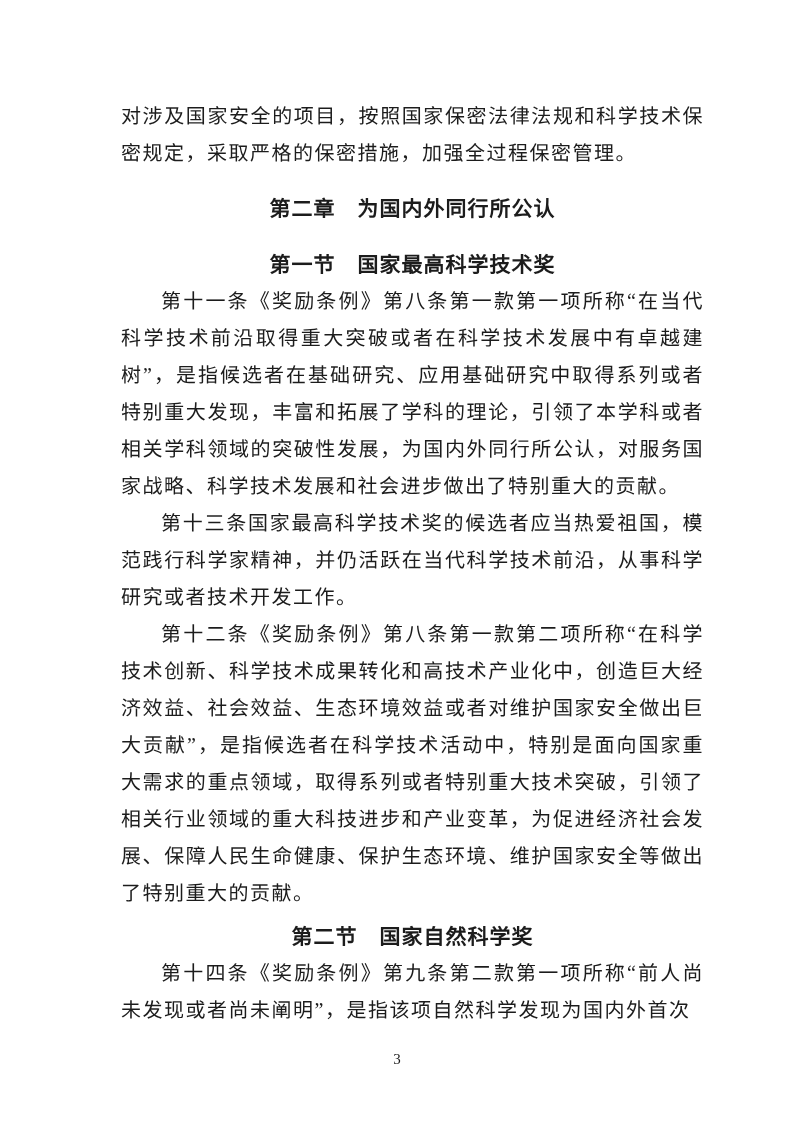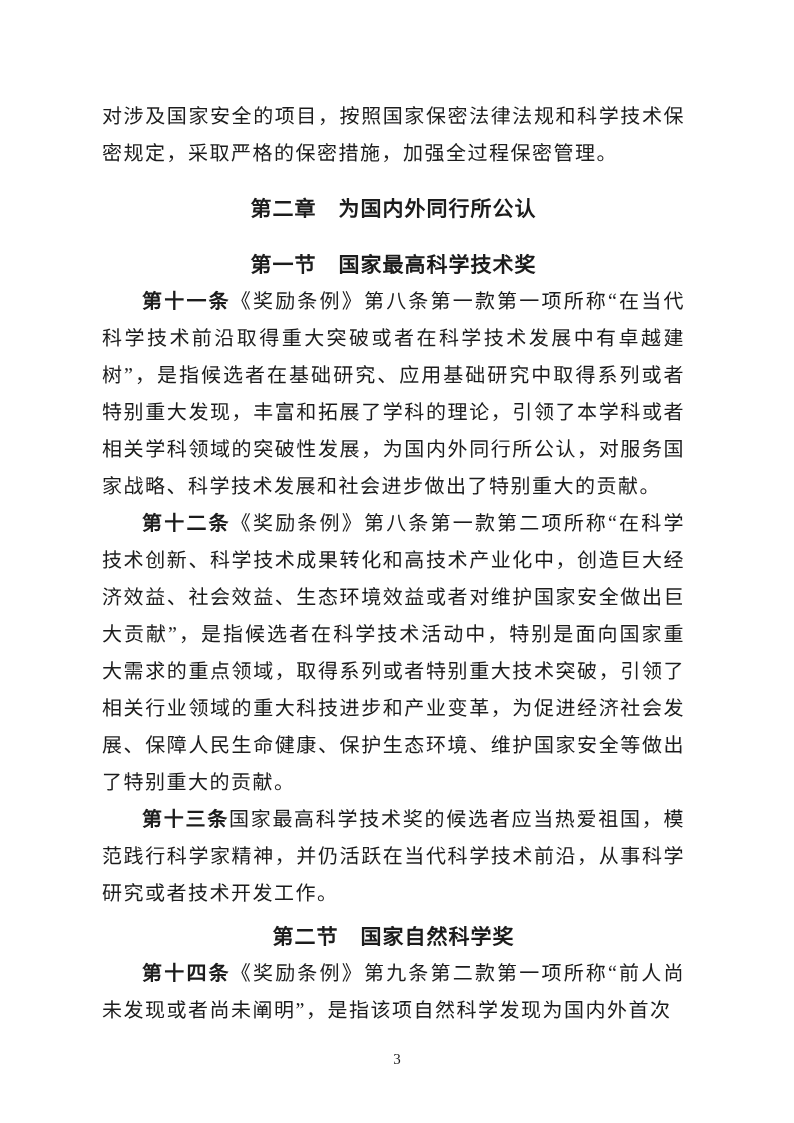--- a/index.html
+++ b/index.html
@@ -11,38 +11,38 @@
     position: relative;
     width: 794px;
     height: 1123px;
     background: #ffffff;
     overflow: hidden;
     font-family: "Liberation Serif", "DejaVu Serif", serif;
     color: #1c1c1c;
   }
   .content {
     position: absolute;
-    left: 102px;
+    left: 121px;
     top: 98px;
     width: 583px;
   }
   p.body {
     margin: 0;
     font-size: 20px;
     line-height: 37px;
     letter-spacing: 1.5px;
     text-align: justify;
     text-justify: inter-ideograph;
     word-break: break-all;
   }
   p.article {
     text-indent: 2em;
   }
   .article-label {
-    font-weight: bold;
+    font-weight: normal;
     font-family: "Liberation Sans", "DejaVu Sans", sans-serif;
   }
   .h-chapter, .h-section {
     font-family: "Liberation Sans", "DejaVu Sans", sans-serif;
     font-weight: bold;
     font-size: 21px;
     line-height: 37px;
     letter-spacing: 1px;
     text-align: center;
   }
@@ -68,23 +68,23 @@
   <div class="content">
 
     <p class="body">对涉及国家安全的项目，按照国家保密法律法规和科学技术保密规定，采取严格的保密措施，加强全过程保密管理。</p>
 
     <div class="h-chapter">第二章　为国内外同行所公认</div>
 
     <div class="h-section h-sec1">第一节　国家最高科学技术奖</div>
 
     <p class="body article p-a11"><span class="article-label">第十一条</span><span class="article-text">《奖励条例》第八条第一款第一项所称“在当代科学技术前沿取得重大突破或者在科学技术发展中有卓越建树”，是指候选者在基础研究、应用基础研究中取得系列或者特别重大发现，丰富和拓展了学科的理论，引领了本学科或者相关学科领域的突破性发展，为国内外同行所公认，对服务国家战略、科学技术发展和社会进步做出了特别重大的贡献。</span></p>
 
+    <p class="body article"><span class="article-label">第十三条</span><span class="article-text">国家最高科学技术奖的候选者应当热爱祖国，模范践行科学家精神，并仍活跃在当代科学技术前沿，从事科学研究或者技术开发工作。</span></p>
+
     <p class="body article"><span class="article-label">第十二条</span><span class="article-text">《奖励条例》第八条第一款第二项所称“在科学技术创新、科学技术成果转化和高技术产业化中，创造巨大经济效益、社会效益、生态环境效益或者对维护国家安全做出巨大贡献”，是指候选者在科学技术活动中，特别是面向国家重大需求的重点领域，取得系列或者特别重大技术突破，引领了相关行业领域的重大科技进步和产业变革，为促进经济社会发展、保障人民生命健康、保护生态环境、维护国家安全等做出了特别重大的贡献。</span></p>
-
-    <p class="body article"><span class="article-label">第十三条</span><span class="article-text">国家最高科学技术奖的候选者应当热爱祖国，模范践行科学家精神，并仍活跃在当代科学技术前沿，从事科学研究或者技术开发工作。</span></p>
 
     <div class="h-section h-sec2">第二节　国家自然科学奖</div>
 
     <p class="body article"><span class="article-label">第十四条</span><span class="article-text">《奖励条例》第九条第二款第一项所称“前人尚未发现或者尚未阐明”，是指该项自然科学发现为国内外首次</span></p>
 
   </div>
 
   <div class="page-number">3</div>
 </div>
 

